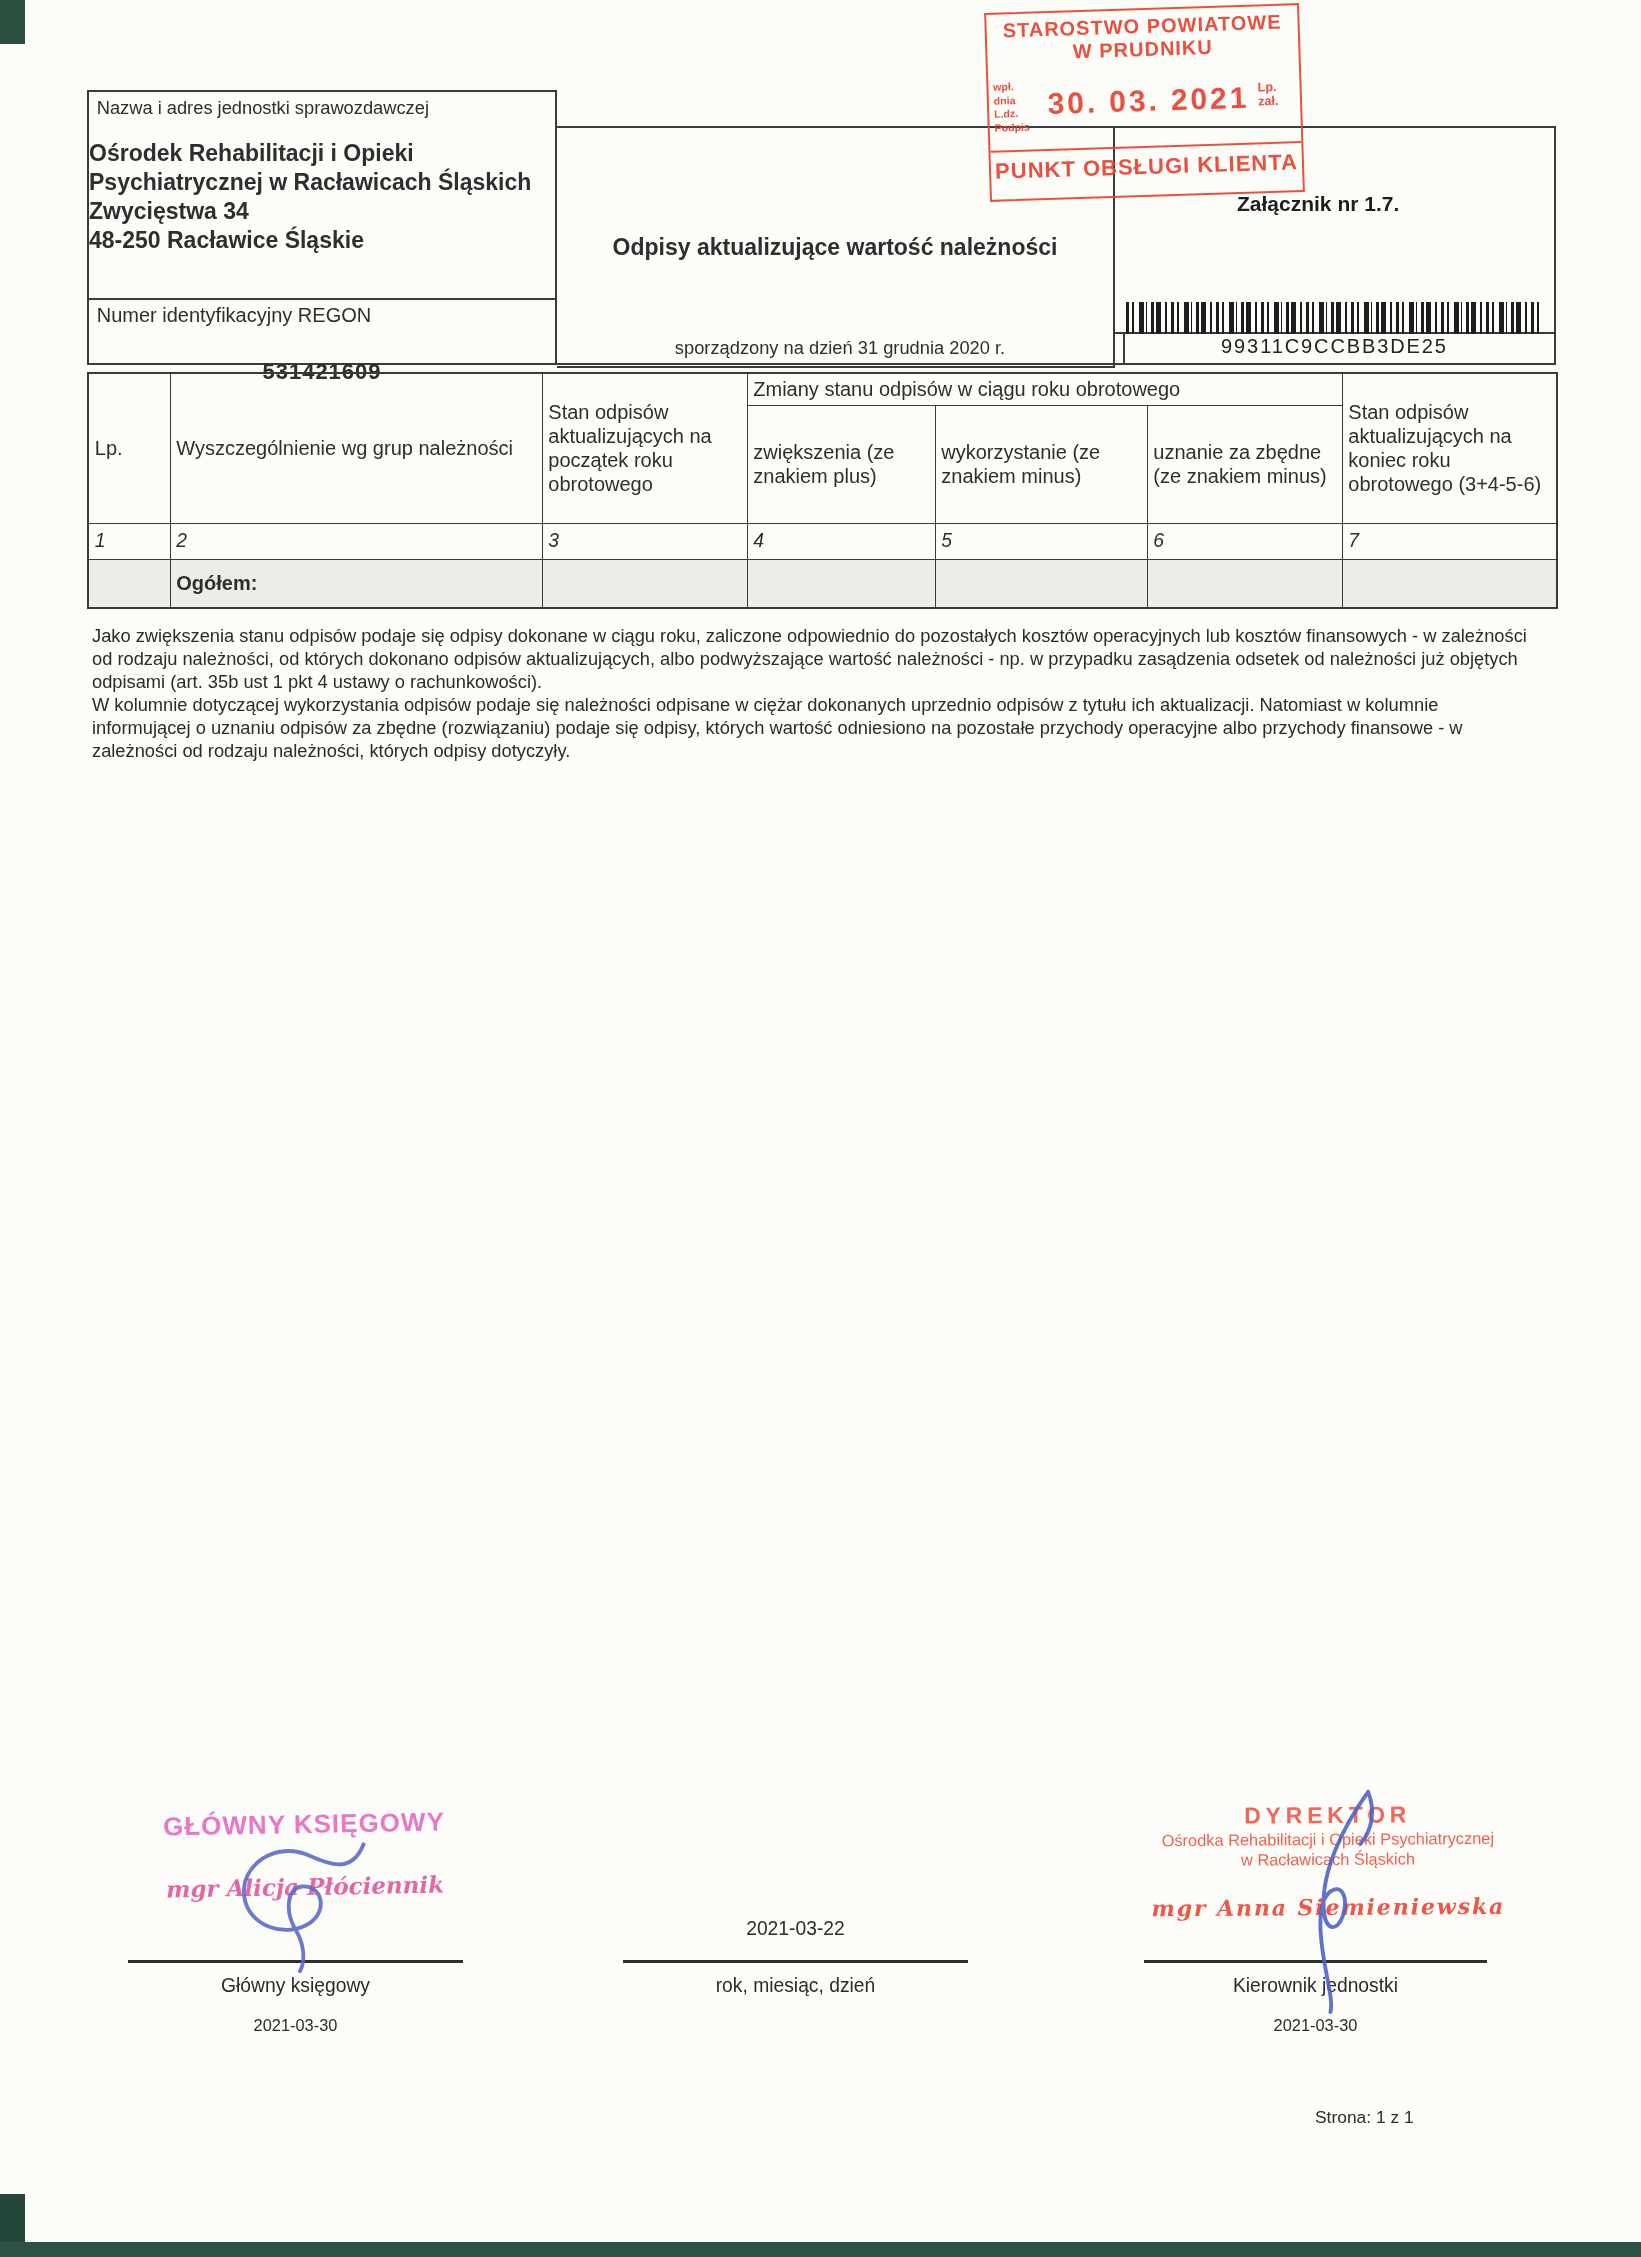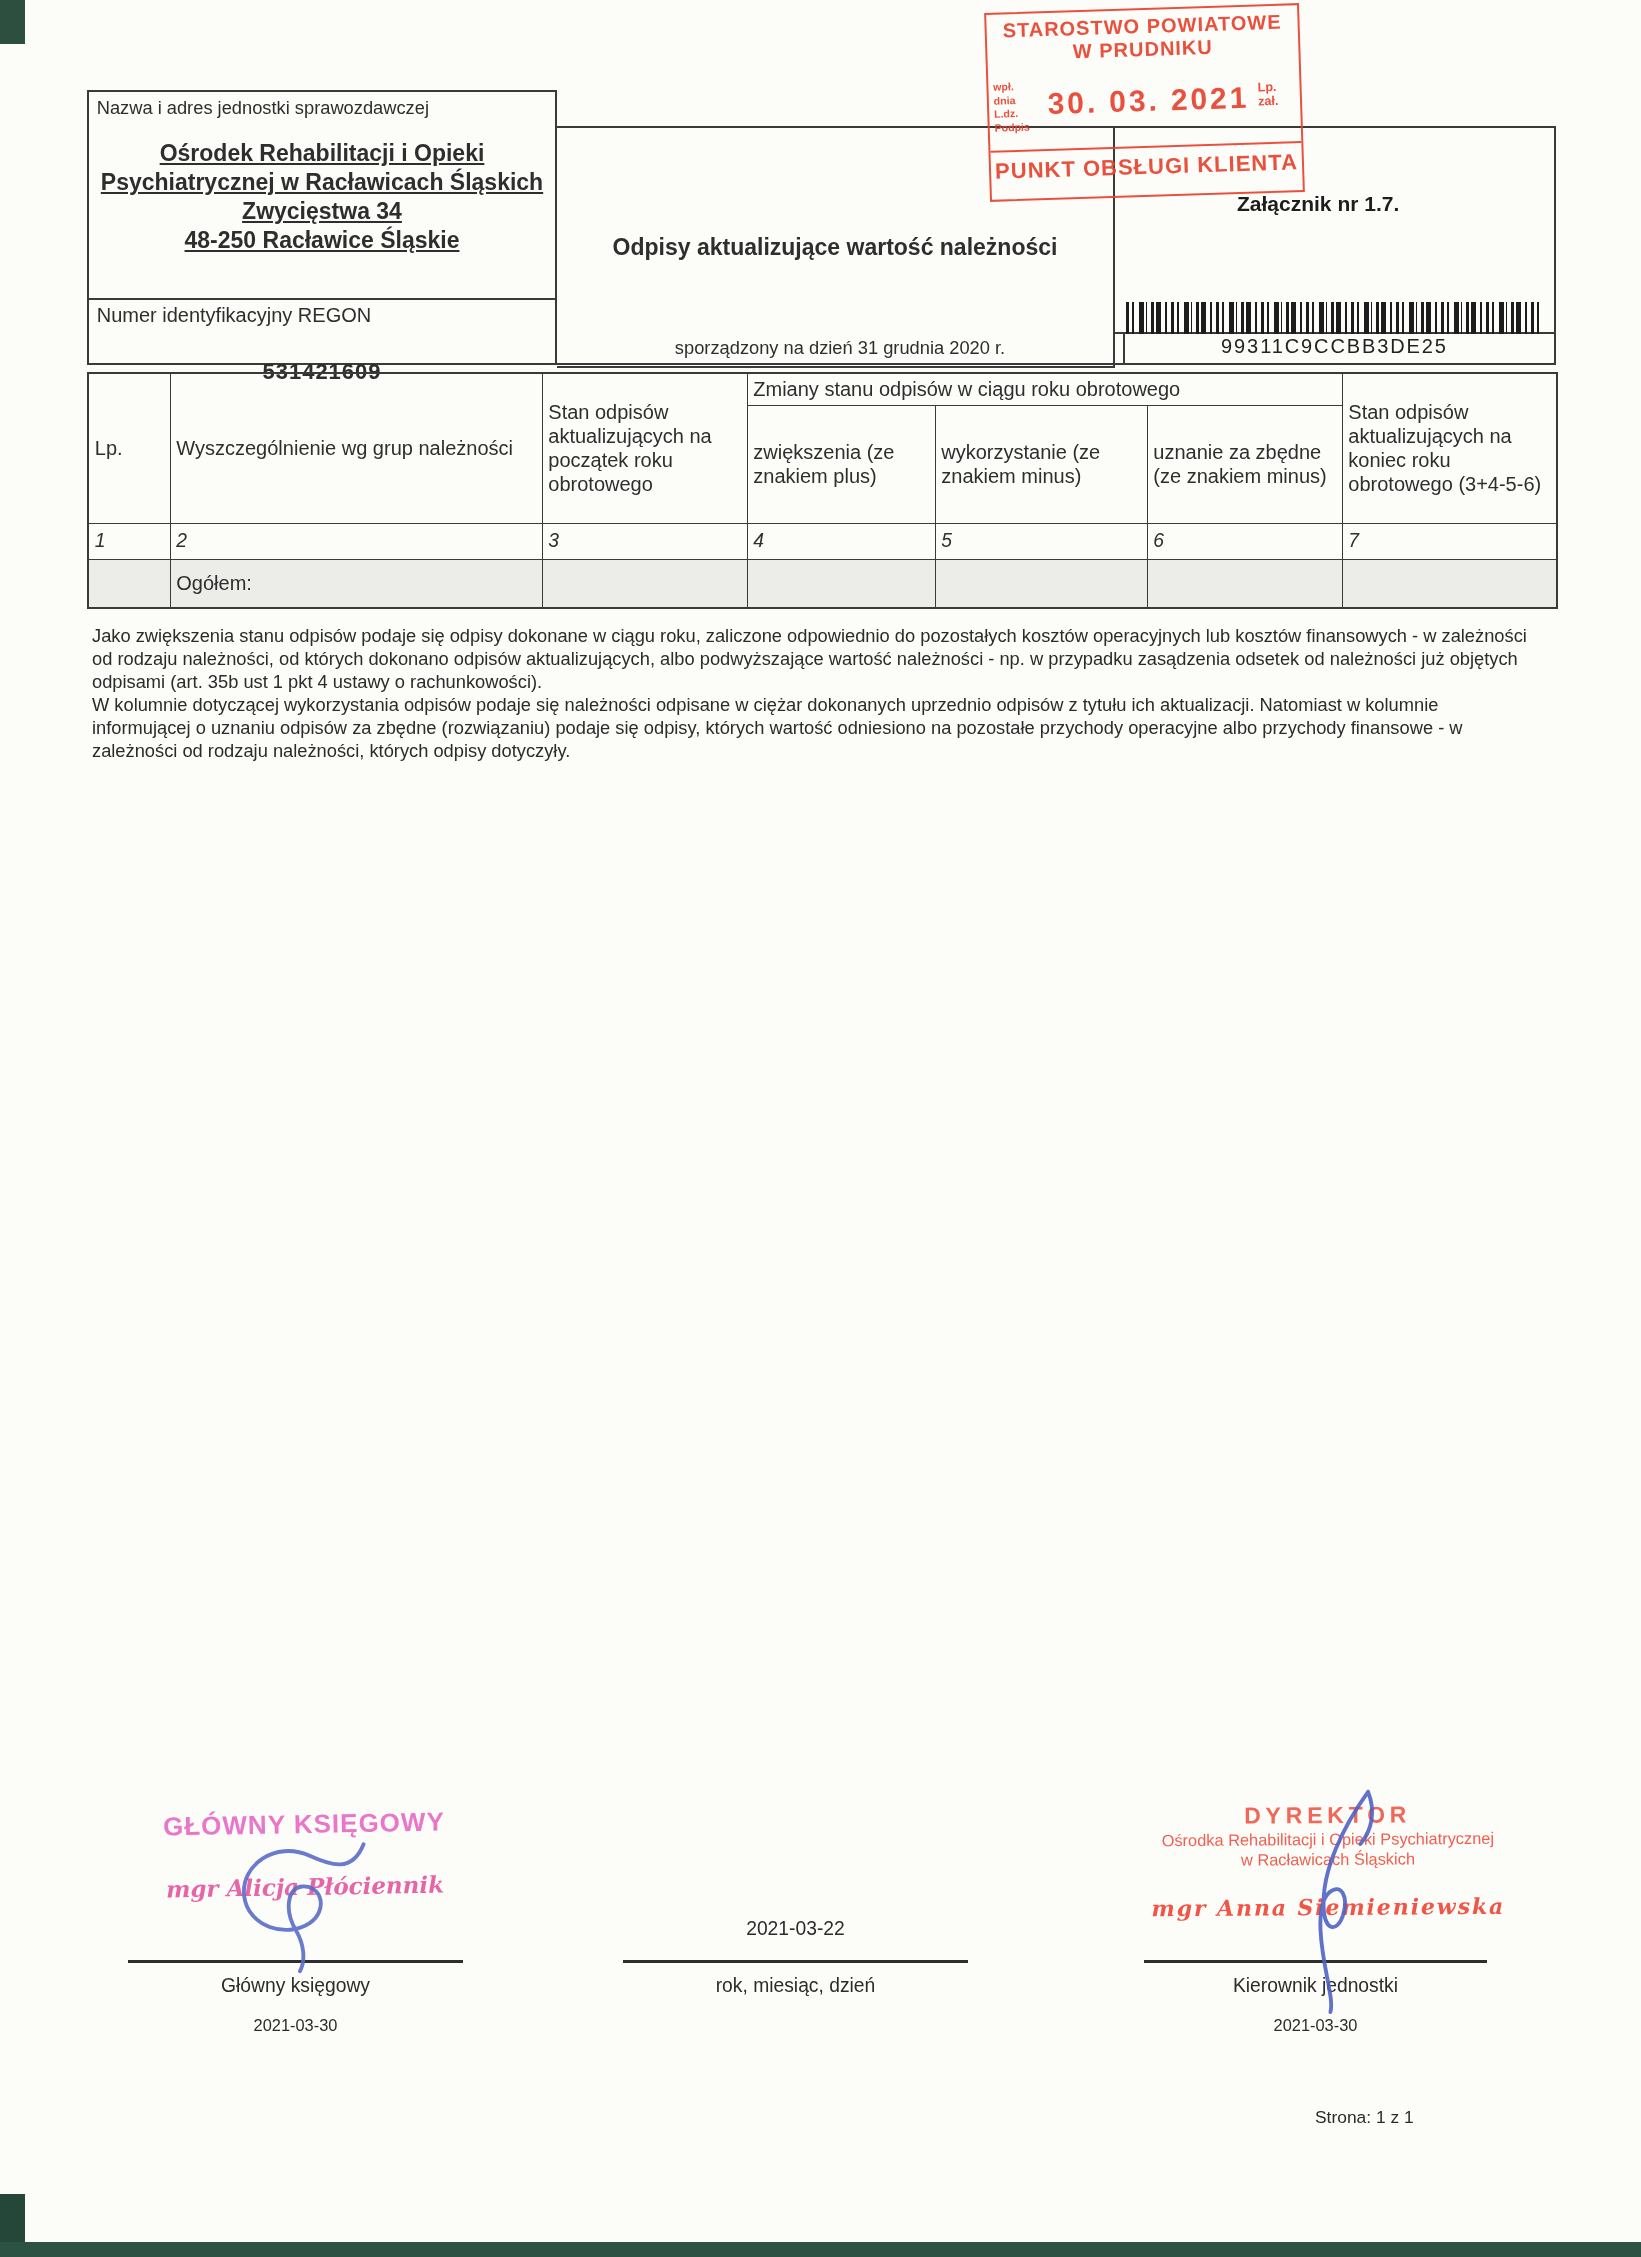--- a/index.html
+++ b/index.html
@@ -14,21 +14,21 @@
   .scan-corner-bl{position:absolute;left:0;top:2194px;width:25px;height:64px;background:#24473a;}
   .scan-strip-bottom{position:absolute;left:0;top:2242px;width:1641px;height:15.4px;background:#2c5243;}
 
   
   .hcell{position:absolute;box-sizing:border-box;background:transparent;}
   .b-all{border:2.9px solid #3a3a3a;}
   .b-lrb{border:2.9px solid #3a3a3a;border-top:none;}
   .b-trb{border:2.9px solid #3a3a3a;border-left:none;margin-top:36px;}
   .b-rb{border:2.9px solid #3a3a3a;border-left:none;border-top:none;}
   .unit-label{font-size:18.3px;padding:4.8px 7.7px;text-align:left;}
-  .unit-address{margin-top:15.4px;text-align:center;font-weight:bold;font-size:23px;line-height:29px;text-decoration:underline;}
+  .unit-address{margin-top:15.4px;text-align:left;font-weight:bold;font-size:23px;line-height:29px;}
   .regon-label{font-size:20px;padding:3.9px 7.7px;}
   .regon-value{text-align:center;font-weight:bold;font-size:22px;letter-spacing:1px;margin-top:28px;}
   .flex-center{display:flex;align-items:center;justify-content:center;}
   .report-title{font-weight:bold;font-size:23px;}
   .prepared{font-size:18.3px;}
   .attachment{position:absolute;left:122px;top:64px;font-weight:bold;font-size:21px;color:#1d1d1d;}
   .barcode-wrap{display:flex;flex-direction:column;align-items:center;justify-content:center;height:100%;}
   .barcode{
     width:417px;height:32px;
     background:repeating-linear-gradient(90deg,
@@ -60,21 +60,21 @@
     position:absolute;left:87px;top:372px;width:1470px;
     border-collapse:collapse;table-layout:fixed;
     border:2.9px solid #3a3a3a;
   }
   table.main td{
     border:1.9px solid #3a3a3a;text-align:left;vertical-align:middle;
     font-size:20px;line-height:24px;padding:2.9px 5.8px;box-sizing:border-box;
   }
   tr.num-row td{font-style:italic;font-size:19.3px;height:36px;}
   tr.total-row td{background:#ececе8;background:#ecece8;height:49px;}
-  tr.total-row td.total-label{font-weight:normal;}
+  tr.total-row td.total-label{font-weight:bold;}
 
   
   .notes{position:absolute;left:92px;top:624px;width:1443px;font-size:18.3px;line-height:23px;text-align:left;color:#2b2b2b;}
 
   
   .sig-line{position:absolute;height:2.9px;background:#2e2e2e;}
   .sig-role{position:absolute;font-size:19.3px;text-align:center;color:#2b2b2b;}
   .sig-date{position:absolute;font-size:16.4px;text-align:center;color:#2b2b2b;}
 
   .stamp-accountant{position:absolute;left:145px;top:1809px;width:319px;text-align:center;color:#e85fc1;transform:rotate(-1deg);z-index:4;}

